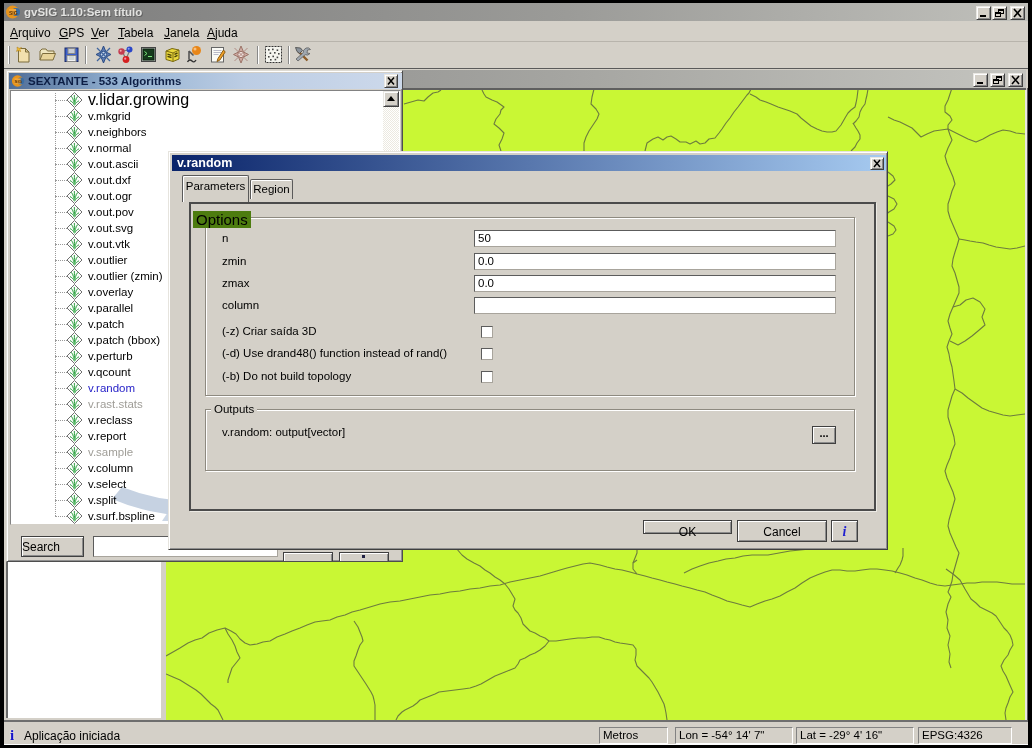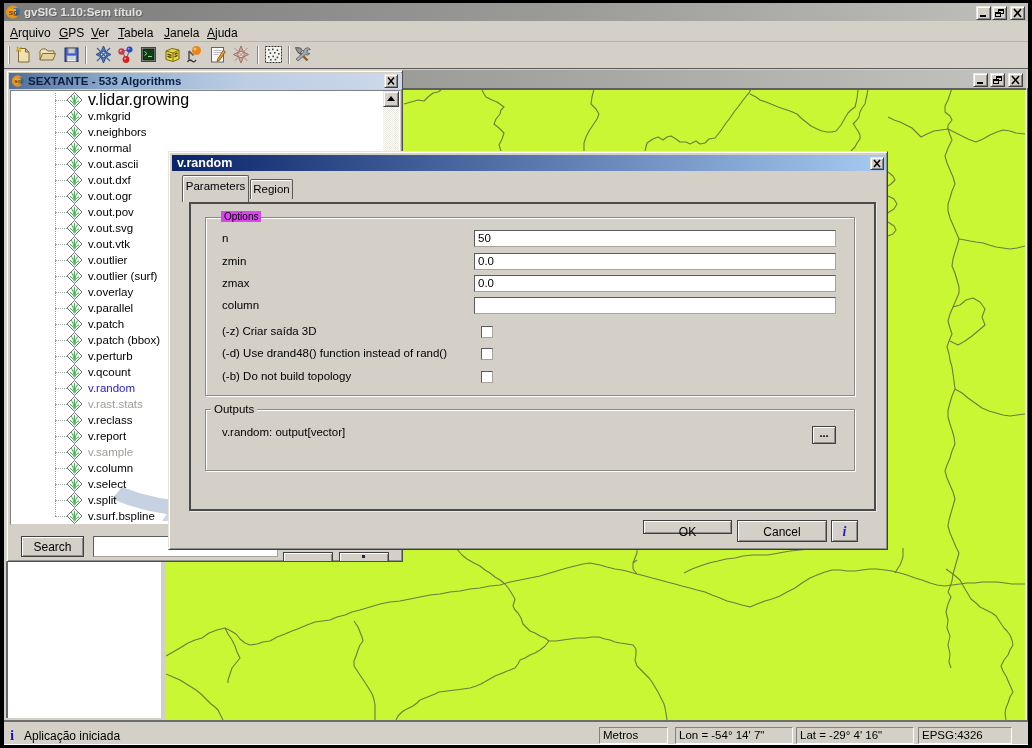--- a/index.html
+++ b/index.html
@@ -287,21 +287,21 @@
       <path d="M8.5 13 C7.6 9 7.2 6.5 5.2 4.2 M8.5 13 C8.5 8.5 8.5 6 8.3 3 M8.5 13 C9.4 9.2 9.8 6.6 11.8 4.4 M8.5 13 C7 10.5 5.8 9.5 4 8.6 M8.5 13 C10 10.7 11.2 9.7 13 8.8" stroke="#2f9e43" stroke-width="1" fill="none"></path>
       <path d="M8.5 13.5 C8 10.5 7.6 7.5 6.4 5.2 M8.5 13.5 C9.2 10 9.6 7.6 10.6 5.4" stroke="#7fcf8b" stroke-width=".7" fill="none"></path>
     </svg>
   <div class="abs" style="left:81px;top:182px;font-size:11.5px;line-height:14px;white-space:nowrap">v.outlier</div>
   <div class="abs" style="left:48px;top:205px;width:12px;height:1px;border-top:1px dotted #9a9a9a"></div>
   <svg class="abs" style="left:59px;top:197px" width="17" height="16" viewBox="0 0 17 16">
       <path d="M8.5 .5 L16 8 L8.5 15.5 L1 8 z" fill="#fcfcfc" stroke="#4a4a4a" stroke-width=".8"></path>
       <path d="M8.5 13 C7.6 9 7.2 6.5 5.2 4.2 M8.5 13 C8.5 8.5 8.5 6 8.3 3 M8.5 13 C9.4 9.2 9.8 6.6 11.8 4.4 M8.5 13 C7 10.5 5.8 9.5 4 8.6 M8.5 13 C10 10.7 11.2 9.7 13 8.8" stroke="#2f9e43" stroke-width="1" fill="none"></path>
       <path d="M8.5 13.5 C8 10.5 7.6 7.5 6.4 5.2 M8.5 13.5 C9.2 10 9.6 7.6 10.6 5.4" stroke="#7fcf8b" stroke-width=".7" fill="none"></path>
     </svg>
-  <div class="abs" style="left:81px;top:198px;font-size:11.5px;line-height:14px;white-space:nowrap">v.outlier (surf)</div>
+  <div class="abs" style="left:81px;top:198px;font-size:11.5px;line-height:14px;white-space:nowrap">v.outlier (zmin)</div>
   <div class="abs" style="left:48px;top:221px;width:12px;height:1px;border-top:1px dotted #9a9a9a"></div>
   <svg class="abs" style="left:59px;top:213px" width="17" height="16" viewBox="0 0 17 16">
       <path d="M8.5 .5 L16 8 L8.5 15.5 L1 8 z" fill="#fcfcfc" stroke="#4a4a4a" stroke-width=".8"></path>
       <path d="M8.5 13 C7.6 9 7.2 6.5 5.2 4.2 M8.5 13 C8.5 8.5 8.5 6 8.3 3 M8.5 13 C9.4 9.2 9.8 6.6 11.8 4.4 M8.5 13 C7 10.5 5.8 9.5 4 8.6 M8.5 13 C10 10.7 11.2 9.7 13 8.8" stroke="#2f9e43" stroke-width="1" fill="none"></path>
       <path d="M8.5 13.5 C8 10.5 7.6 7.5 6.4 5.2 M8.5 13.5 C9.2 10 9.6 7.6 10.6 5.4" stroke="#7fcf8b" stroke-width=".7" fill="none"></path>
     </svg>
   <div class="abs" style="left:81px;top:214px;font-size:11.5px;line-height:14px;white-space:nowrap">v.overlay</div>
   <div class="abs" style="left:48px;top:237px;width:12px;height:1px;border-top:1px dotted #9a9a9a"></div>
   <svg class="abs" style="left:59px;top:229px" width="17" height="16" viewBox="0 0 17 16">
       <path d="M8.5 .5 L16 8 L8.5 15.5 L1 8 z" fill="#fcfcfc" stroke="#4a4a4a" stroke-width=".8"></path>
@@ -400,42 +400,42 @@
       <path d="M8.5 13.5 C8 10.5 7.6 7.5 6.4 5.2 M8.5 13.5 C9.2 10 9.6 7.6 10.6 5.4" stroke="#7fcf8b" stroke-width=".7" fill="none"></path>
     </svg>
   <div class="abs" style="left:81px;top:438px;font-size:11.5px;line-height:14px;white-space:nowrap">v.surf.bspline</div>
  <div class="abs" style="left:376px;top:20px;width:16px;height:433px;background:#ece9e0;background-image:conic-gradient(#fff 25%,transparent 0 50%,#fff 0 75%,transparent 0);background-size:2px 2px"></div>
  <div class="abs wbtn" style="left:376px;top:20px;width:16px;height:16px"><svg width="14" height="14" viewBox="0 0 14 14">
         <path d="M7 4 L11 9 H3 z" fill="#000"></path>
       </svg></div>
  <div class="abs wbtn" style="left:376px;top:437px;width:16px;height:16px"><svg width="14" height="14" viewBox="0 0 14 14">
         <path d="M7 10 L11 5 H3 z" fill="#000"></path>
       </svg></div>
- <div class="abs btn" style="left:14px;top:465px;width:63px;height:21px;text-align:center;padding-top:3px;font-size:12px">Search</div>
+ <div class="abs btn" style="left:14px;top:465px;width:63px;height:21px;text-align:left;padding-top:3px;font-size:12px">Search</div>
  <div class="abs field" style="left:86px;top:465px;width:185px;height:21px"></div>
  <div class="abs btn" style="left:276px;top:481px;width:50px;height:20px"></div>
  <div class="abs btn" style="left:332px;top:481px;width:50px;height:20px">
       <div class="abs" style="left:22px;top:2px;width:3px;height:3px;background:#224;"></div>
     </div>
 </div>
 
 <div class="abs" style="left:168px;top:151px;width:720px;height:399px;background:#d4d0c8;border:1px solid;border-color:#e6e4de #3f3f3f #3f3f3f #e6e4de;box-shadow:inset 1px 1px 0 #fff,inset -1px -1px 0 #8f8f8f">
  <div class="abs" style="left:3px;top:3px;width:714px;height:16px;background:linear-gradient(90deg,#0a246a,#a6caf0)"></div>
  <div class="abs" style="left:8px;top:4px;font-weight:bold;font-size:12.5px;color:#fff">v.random</div>
  <div class="abs wbtn" style="left:701px;top:5px;width:14px;height:13px"><svg width="12" height="11" viewBox="0 0 12 11">
         <path d="M3 2 L9 9 M9 2 L3 9" stroke="#000" stroke-width="1.5"></path>
       </svg></div>
 
  <div class="abs" style="left:13px;top:23px;width:67px;height:27px;background:#d4d0c8;border:1px solid #5a5a5a;border-bottom:none;border-radius:2px 2px 0 0;box-shadow:inset 1px 1px 0 #fff;text-align:center;padding-top:4px;font-size:11.5px">Parameters</div>
  <div class="abs" style="left:81px;top:27px;width:43px;height:20px;background:#d4d0c8;border:1px solid #5a5a5a;border-bottom:none;border-radius:2px 2px 0 0;box-shadow:inset 1px 1px 0 #fff;text-align:center;padding-top:3px;font-size:11.5px">Region</div>
 
  <div class="abs" style="left:20px;top:50px;width:687px;height:309px;background:#d4d0c8;border:2px solid #4b4b4b;box-shadow:1px 1px 0 #eceae4"></div>
 
  <div class="abs grp" style="left:36px;top:65px;width:650px;height:179px"></div>
- <div class="abs" style="left:52px;top:59px;background:#d946ef;padding:0 3px;font-size:10px">Options</div>
+ <div class="abs" style="left:24px;top:59px;background:#4d7c0f;padding:0 3px;font-size:15px">Options</div>
  <div class="lbl" style="left:53px;top:80px">n</div>
  <div class="abs field" style="left:305px;top:78px;width:362px;height:17px;font-size:11.5px;padding:1px 0 0 3px">50</div>
  <div class="lbl" style="left:53px;top:103px">zmin</div>
  <div class="abs field" style="left:305px;top:101px;width:362px;height:17px;font-size:11.5px;padding:1px 0 0 3px">0.0</div>
  <div class="lbl" style="left:53px;top:125px">zmax</div>
  <div class="abs field" style="left:305px;top:123px;width:362px;height:17px;font-size:11.5px;padding:1px 0 0 3px">0.0</div>
  <div class="lbl" style="left:53px;top:147px">column</div>
  <div class="abs field" style="left:305px;top:145px;width:362px;height:17px"></div>
  <div class="lbl" style="left:53px;top:173px">(-z) Criar saída 3D</div>
  <div class="abs field" style="left:312px;top:174px;width:12px;height:12px"></div>

